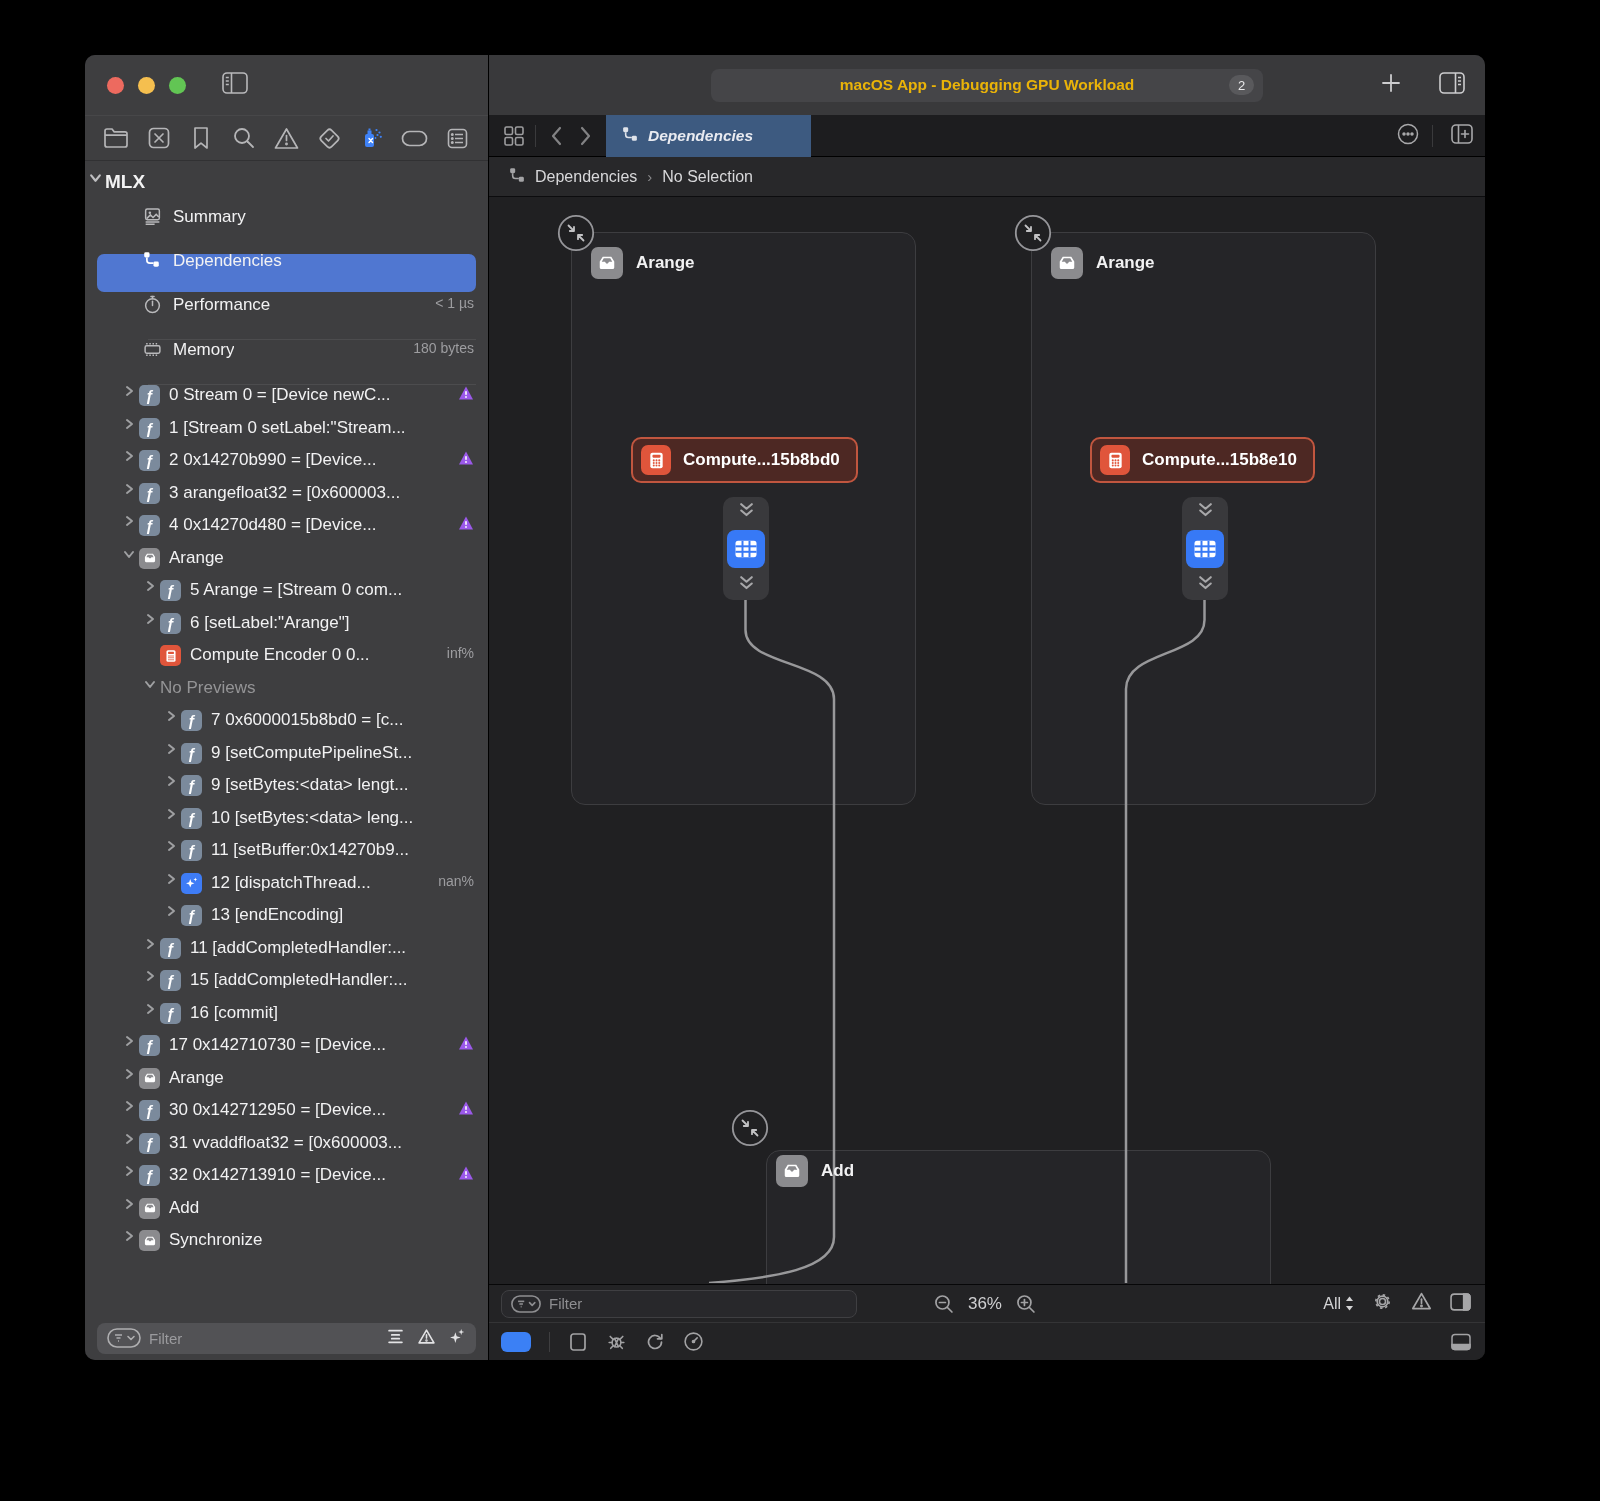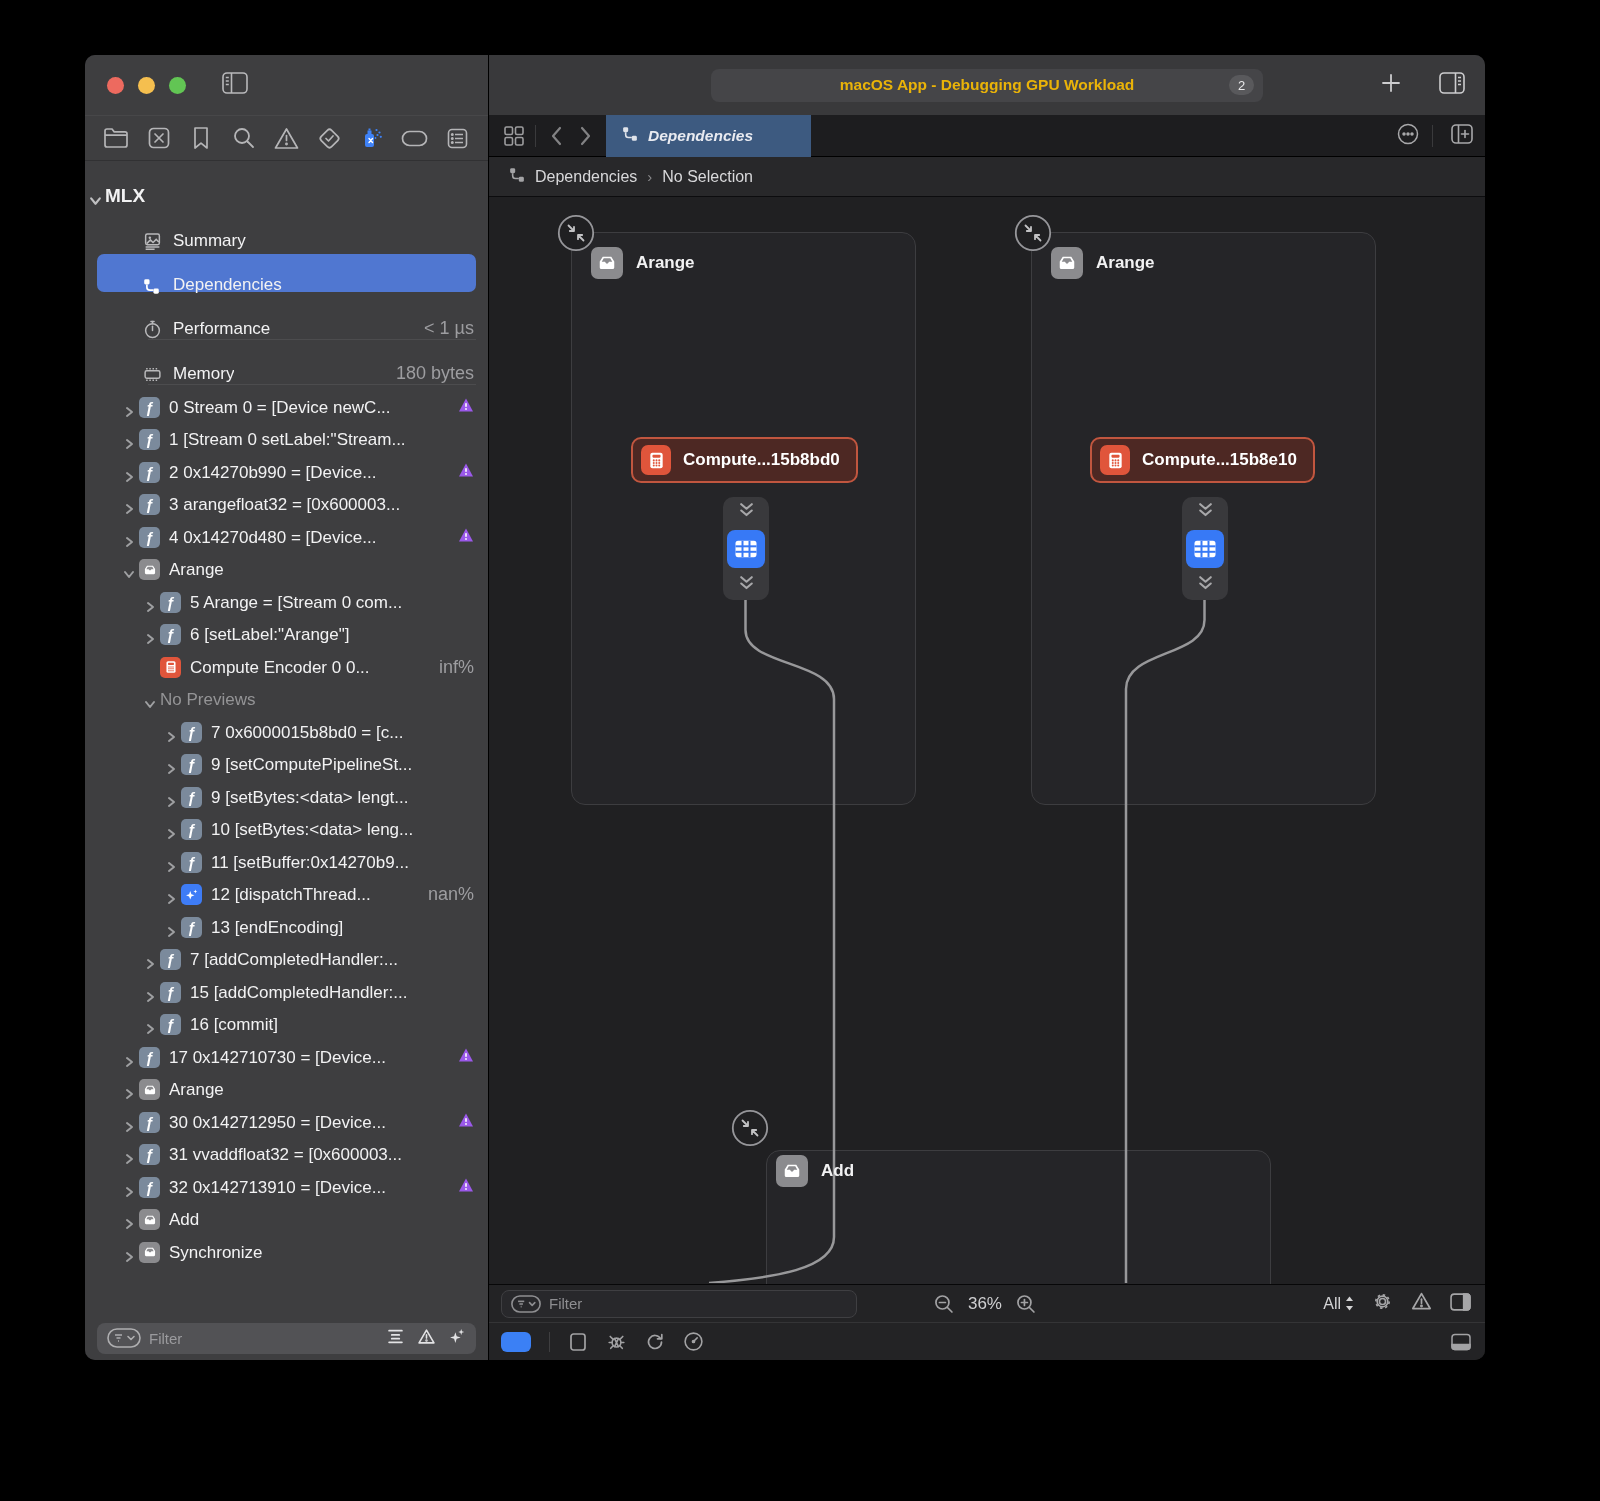--- a/index.html
+++ b/index.html
@@ -9,30 +9,30 @@
   
   .sidebar { width:403px; background:#3e3e40; display:flex; flex-direction:column; flex-shrink:0; }
   .sb-titlebar { height:60px; display:flex; align-items:center; padding:0 14px; flex-shrink:0; }
   .traffic { display:flex; gap:14px; margin-left:8px; }
   .tl { width:17px; height:17px; border-radius:50%; }
   .sb-toggle { margin-left:36px; color:#b9b9bb; }
   .nav-row { height:46px; display:flex; align-items:center; justify-content:space-between; padding:0 16px; border-top:1px solid #474749; border-bottom:1px solid #313133; flex-shrink:0; }
   .nav-ic { width:30px; height:30px; display:flex; align-items:center; justify-content:center; color:#b5b5b7; }
   .nav-ic.active { color:#3f82f7; }
   .tree { flex:1; overflow:hidden; padding-top:10px; }
-  .row { display:flex; align-items:flex-end; height:32.5px; padding-right:14px; white-space:nowrap; overflow:hidden; color:#f2f2f3; font-size:17px; }
+  .row { display:flex; align-items:flex-start; height:32.5px; padding-right:14px; white-space:nowrap; overflow:hidden; color:#f2f2f3; font-size:17px; }
   .row.tall { height:44px; }
   .row .chev { width:20px; display:flex; justify-content:center; flex-shrink:0; }
   .ticon { width:21px; height:21px; border-radius:5px; display:inline-flex; align-items:center; justify-content:center; margin-right:9px; flex-shrink:0; }
   .ticon.fn { background:#7b8a9c; color:#fff; font-style:italic; font-size:15px; font-weight:600; }
   .ticon.tray { background:#8b8b8e; }
   .ticon.enc { background:#e0553b; }
   .ticon.disp { background:#3e7cf6; }
   .rlabel { overflow:hidden; text-overflow:clip; }
-  .rvalue { margin-left:auto; color:#9d9da0; font-size:18px; padding-left:8px; }
+  .rvalue { margin-left:auto; color:#9d9da0; font-size:14px; padding-left:8px; }
   .rwarn { margin-left:auto; flex-shrink:0; }
   .mlx-row { font-weight:700; font-size:19px; height:36px; }
   .sel { position:relative; }
   .sel::before { content:""; position:absolute; left:12px; right:12px; top:3px; bottom:3px; background:#5077d1; border-radius:7px; }
   .sel > * { position:relative; }
   .sep-line { height:1px; background:#4c4c4e; margin-left:63px; margin-right:12px; }
   .sb-filter { height:44px; flex-shrink:0; display:flex; align-items:center; padding:0 12px; }
   .filter-pill { flex:1; height:31px; background:#525255; border-radius:8px; display:flex; align-items:center; padding:0 10px; color:#a9a9ab; }
   .filter-pill input { background:transparent; border:none; outline:none; color:#cfcfd1; font-size:15px; flex:1; min-width:20px; }
   .filter-pill input::placeholder { color:#9b9b9e; }
@@ -424,21 +424,21 @@
             <span class="ticon fn">ƒ</span>
             <span class="rlabel" style="">13 [endEncoding]</span>
           </div>
           <div class="row" style="padding-left: 55px;">
             <span class="chev">
               <svg width="12" height="12" viewBox="0 0 12 12" fill="none" stroke="#9fa0a2" stroke-width="2" stroke-linecap="round" stroke-linejoin="round">
                 <path d="M4 2l5 4-5 4"></path>
               </svg>
             </span>
             <span class="ticon fn">ƒ</span>
-            <span class="rlabel" style="">7 [addCompletedHandler:...</span>
+            <span class="rlabel" style="">11 [addCompletedHandler:...</span>
           </div>
           <div class="row" style="padding-left: 55px;">
             <span class="chev">
               <svg width="12" height="12" viewBox="0 0 12 12" fill="none" stroke="#9fa0a2" stroke-width="2" stroke-linecap="round" stroke-linejoin="round">
                 <path d="M4 2l5 4-5 4"></path>
               </svg>
             </span>
             <span class="ticon fn">ƒ</span>
             <span class="rlabel" style="">15 [addCompletedHandler:...</span>
           </div>

